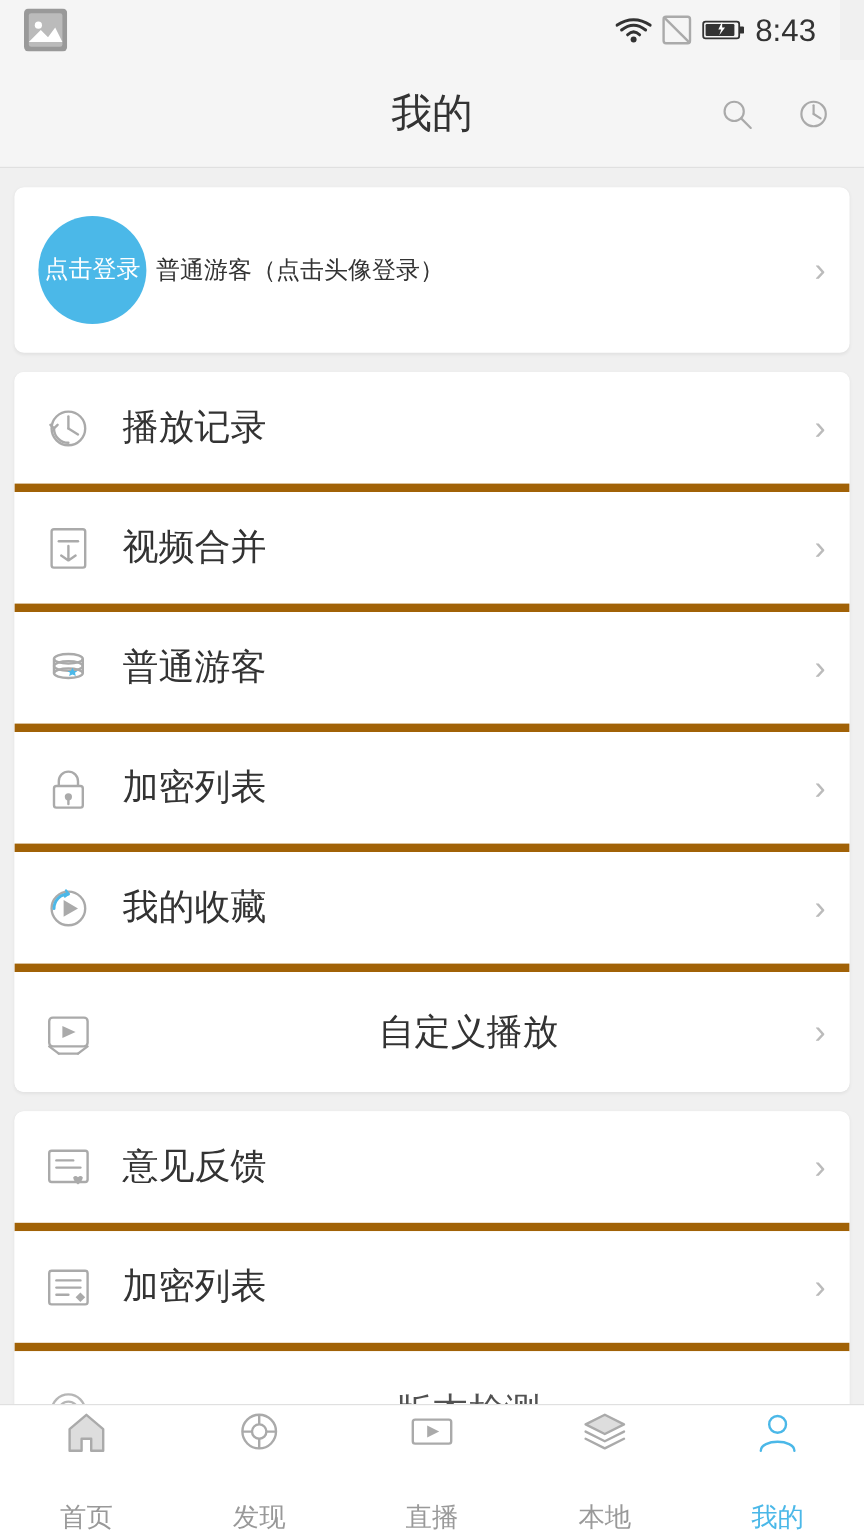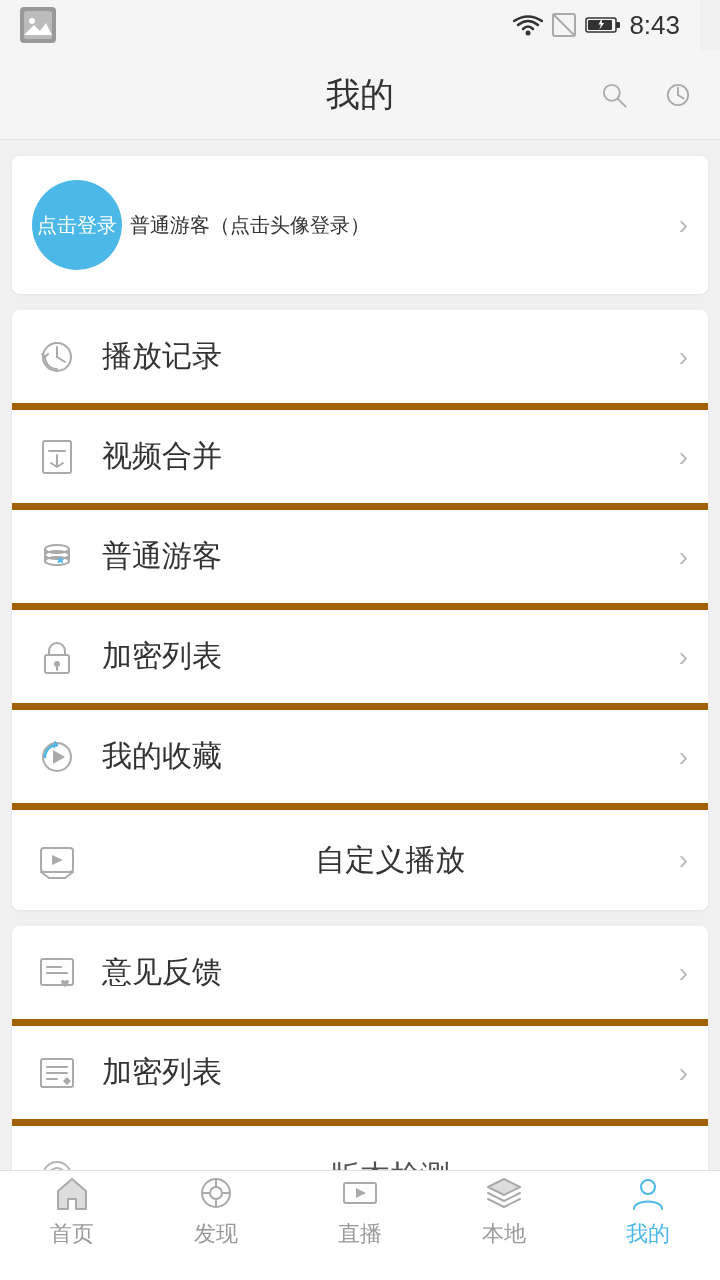--- a/index.html
+++ b/index.html
@@ -166,21 +166,21 @@
       background: #fff;
       border-top: 1px solid #e0e0e0;
       display: flex;
       align-items: center;
     }
     .nav-item {
       flex: 1;
       display: flex;
       flex-direction: column;
       align-items: center;
-      justify-content: flex-start;
+      justify-content: space-between;
       cursor: pointer;
       height: 100%;
       gap: 4px;
     }
     .nav-item-icon {
       width: 44px;
       height: 44px;
       display: flex;
       align-items: center;
       justify-content: center;

